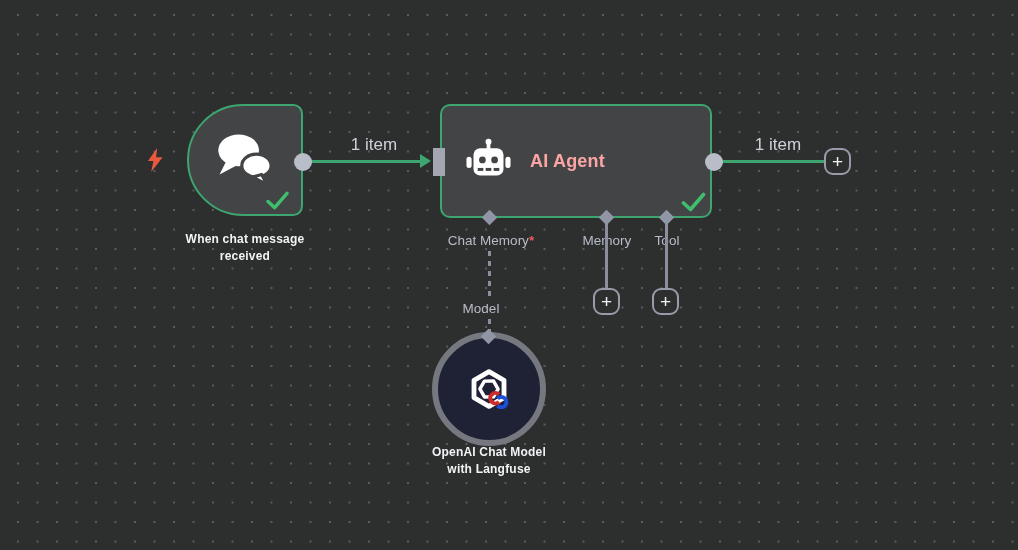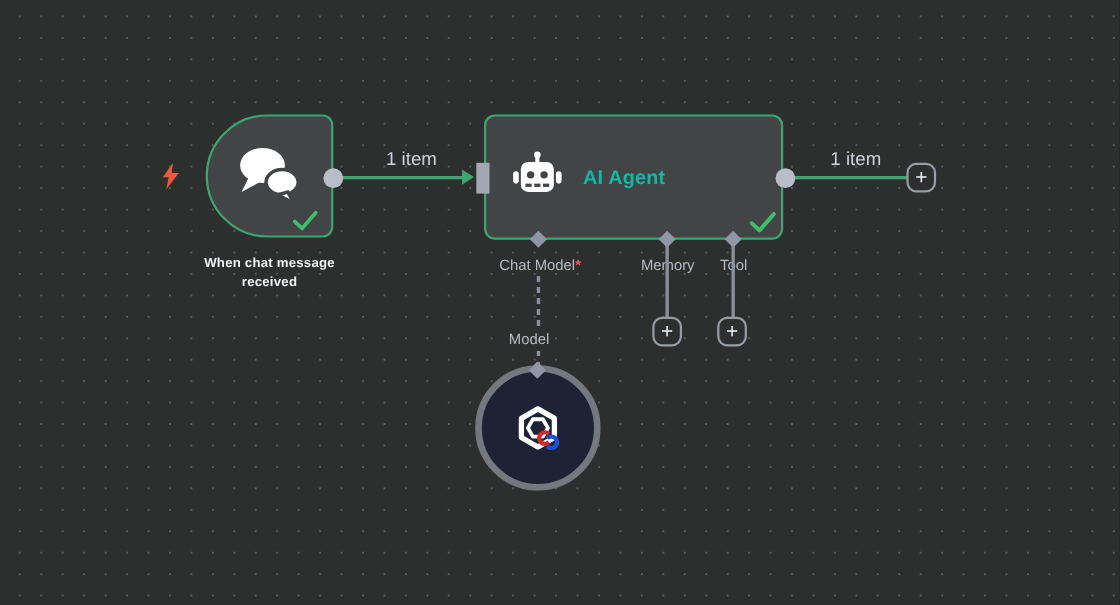--- a/index.html
+++ b/index.html
@@ -25,21 +25,21 @@
     border-radius:58px 10px 10px 58px;
     display:flex;align-items:center;justify-content:center;
   }
   .agent-node{
     left:440px;top:104px;width:272px;height:114px;
     border-radius:10px;
     display:flex;align-items:center;
     padding-left:22px;
   }
   .agent-title{
-    color:#14b8a6;font-size:18px;font-weight:700;margin-left:17px;letter-spacing:.2px;
+    color:#fca5a5;font-size:18px;font-weight:700;margin-left:17px;letter-spacing:.2px;
   }
   .model-node{
     position:absolute;left:432px;top:332px;width:114px;height:114px;
     border-radius:50%;
     border:6px solid #75787f;
     background:#1f2234;
     display:flex;align-items:center;justify-content:center;
   }
   
   .check{position:absolute;}
@@ -165,21 +165,21 @@
       <path d="M2 11 L9 17.5 L22 2.5" fill="none" stroke="#3fbf6e" stroke-width="3.6" stroke-linecap="round" stroke-linejoin="round"></path>
     </svg>
   </div>
   <div class="port-circle" style="left:705px;top:153px;"></div>
 
   <div class="diamond" style="left:484px;top:212px;"></div>
   <div class="diamond" style="left:601px;top:212px;"></div>
   <div class="diamond" style="left:661px;top:212px;"></div>
 
   <div class="port-label" style="left:491px;top:233px;">
-    <span>Chat Model</span><span class="req">*</span>
+    <span>Chat Memory</span><span class="req">*</span>
   </div>
   <div class="port-label" style="left:607px;top:233px;">Memory</div>
   <div class="port-label" style="left:667px;top:233px;">Tool</div>
 
   <div class="vline-dashed" style="left:488px;top:251px;height:47px;"></div>
   <div class="port-label" style="left:481px;top:301px;">Model</div>
   <div class="vline-dashed" style="left:488px;top:319px;height:15px;"></div>
   <div class="diamond" style="left:483px;top:331px;"></div>
 
   <div class="vline" style="left:605px;top:222px;height:68px;"></div>
@@ -198,18 +198,22 @@
         </svg>
       </span>
       <span class="langfuse-overlay">
         <svg width="26" height="19" viewBox="0 0 26 19">
           <path d="M14 4.5 a5.2 5.2 0 1 0 0 7.5" fill="none" stroke="#cf2b2b" stroke-width="4"></path>
           <path d="M12.5 8.5 a5.2 5.2 0 1 1 0 7.2" fill="none" stroke="#1d4fd7" stroke-width="4"></path>
         </svg>
       </span>
     </div>
   </div>
+  <div class="node-label model-label">
+    <div>OpenAI Chat Model</div>
+    <div>with Langfuse</div>
+  </div>
 
   <div class="conn-h" style="left:718px;width:109px;"></div>
   <div class="item-label" style="left:778px;top:135px;">1 item</div>
   <button class="plus-btn" style="left:824px;top:148px;">+</button>
 
 </div>
 
 </body></html>

